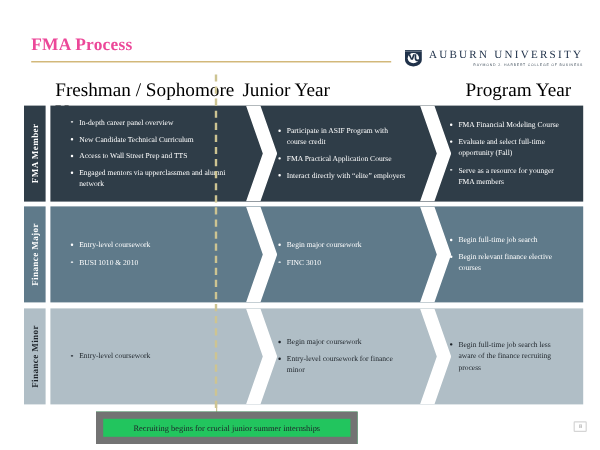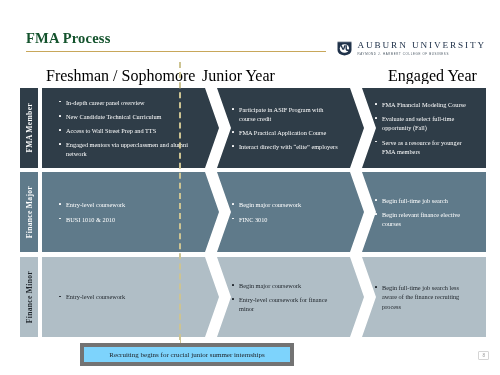--- a/index.html
+++ b/index.html
@@ -5,32 +5,32 @@
   html,body{margin:0;padding:0;}
   body{
     width:500px;height:375px;overflow:hidden;background:#ffffff;
     font-family:"Liberation Serif",serif;position:relative;
   }
   .slide{position:absolute;inset:0;background:#fff;}
 
   
   .title{
     position:absolute;left:26px;top:30px;
-    font-size:14.5px;font-weight:bold;color:#14532d;
+    font-size:14.5px;font-weight:bold;color:#ec4899;
     font-family:"Liberation Serif",serif;letter-spacing:.2px;
   }
   .title-rule{
     position:absolute;left:26px;top:51px;width:300px;height:1px;
     background:#c8a75a;
   }
 
   
   .logo{
     position:absolute;right:14px;top:41px;
-    display:flex;align-items:center;gap:4px;
+    display:flex;align-items:center;gap:4px;text-align:right;
   }
   .logo-mark{
     width:17px;height:15px;position:relative;flex:0 0 auto;
   }
   .logo-text{display:flex;flex-direction:column;line-height:1;}
   .logo-name{
     font-family:"Liberation Serif",serif;
     font-size:9.2px;letter-spacing:1.9px;color:#20324a;
   }
   .logo-sub{
@@ -82,21 +82,21 @@
 
   
   .guide{
     position:absolute;left:179px;top:62px;height:288px;width:0;
     border-left:2.4px dashed #cdc492;
   }
 
   
   .banner{
     position:absolute;left:80px;top:343px;width:206px;height:15px;
-    background:#7dd3fc;border:4px solid #737373;
+    background:#22c55e;border:6px solid #737373;
     display:flex;align-items:center;justify-content:center;
     font-family:"Liberation Serif",serif;font-size:7px;color:#20262b;
   }
   .banner-stem{
     position:absolute;left:180px;top:334px;width:1px;height:10px;background:#cdc492;
   }
   .pagenum{
     position:absolute;right:11px;top:351px;
     font-family:"Liberation Sans",sans-serif;font-size:4.6px;color:#9b9b9b;
     border:.5px solid #d5d5d5;padding:1px 3px;border-radius:1px;
@@ -121,21 +121,21 @@
       </svg>
     </span>
     <span class="logo-text">
       <span class="logo-name">AUBURN UNIVERSITY</span>
       <span class="logo-sub">RAYMOND J. HARBERT COLLEGE OF BUSINESS</span>
     </span>
   </div>
 
   <div class="hdr chev" id="hdr-fresh">Freshman / Sophomore Year</div>
   <div class="hdr chev" id="hdr-jun">Junior Year</div>
-  <div class="hdr chev" id="hdr-sen">Engaged Year</div>
+  <div class="hdr chev" id="hdr-sen">Program Year</div>
 
   <div id="rows-root">
       <div class="rowlabel" style="top: 88px; height: 80px; background: rgb(47, 61, 72);">
         <span style="color: rgb(255, 255, 255);">FMA Member</span>
       </div>
       <div class="rowband" style="top: 88px; height: 80px; background: rgb(47, 61, 72);">
         <div class="notch" style="left: 163px; background: rgb(255, 255, 255); clip-path: polygon(0px 0px, 12px 0px, 26px 50%, 12px 100%, 0px 100%, 14px 50%);"></div>
         <div class="notch" style="left: 308px; background: rgb(255, 255, 255); clip-path: polygon(0px 0px, 12px 0px, 26px 50%, 12px 100%, 0px 100%, 14px 50%);"></div>
         <div class="cell" style="left: 0px; width: 178px; padding-right: 30px; padding-left: 16px; color: rgb(255, 255, 255);">
           <ul>

